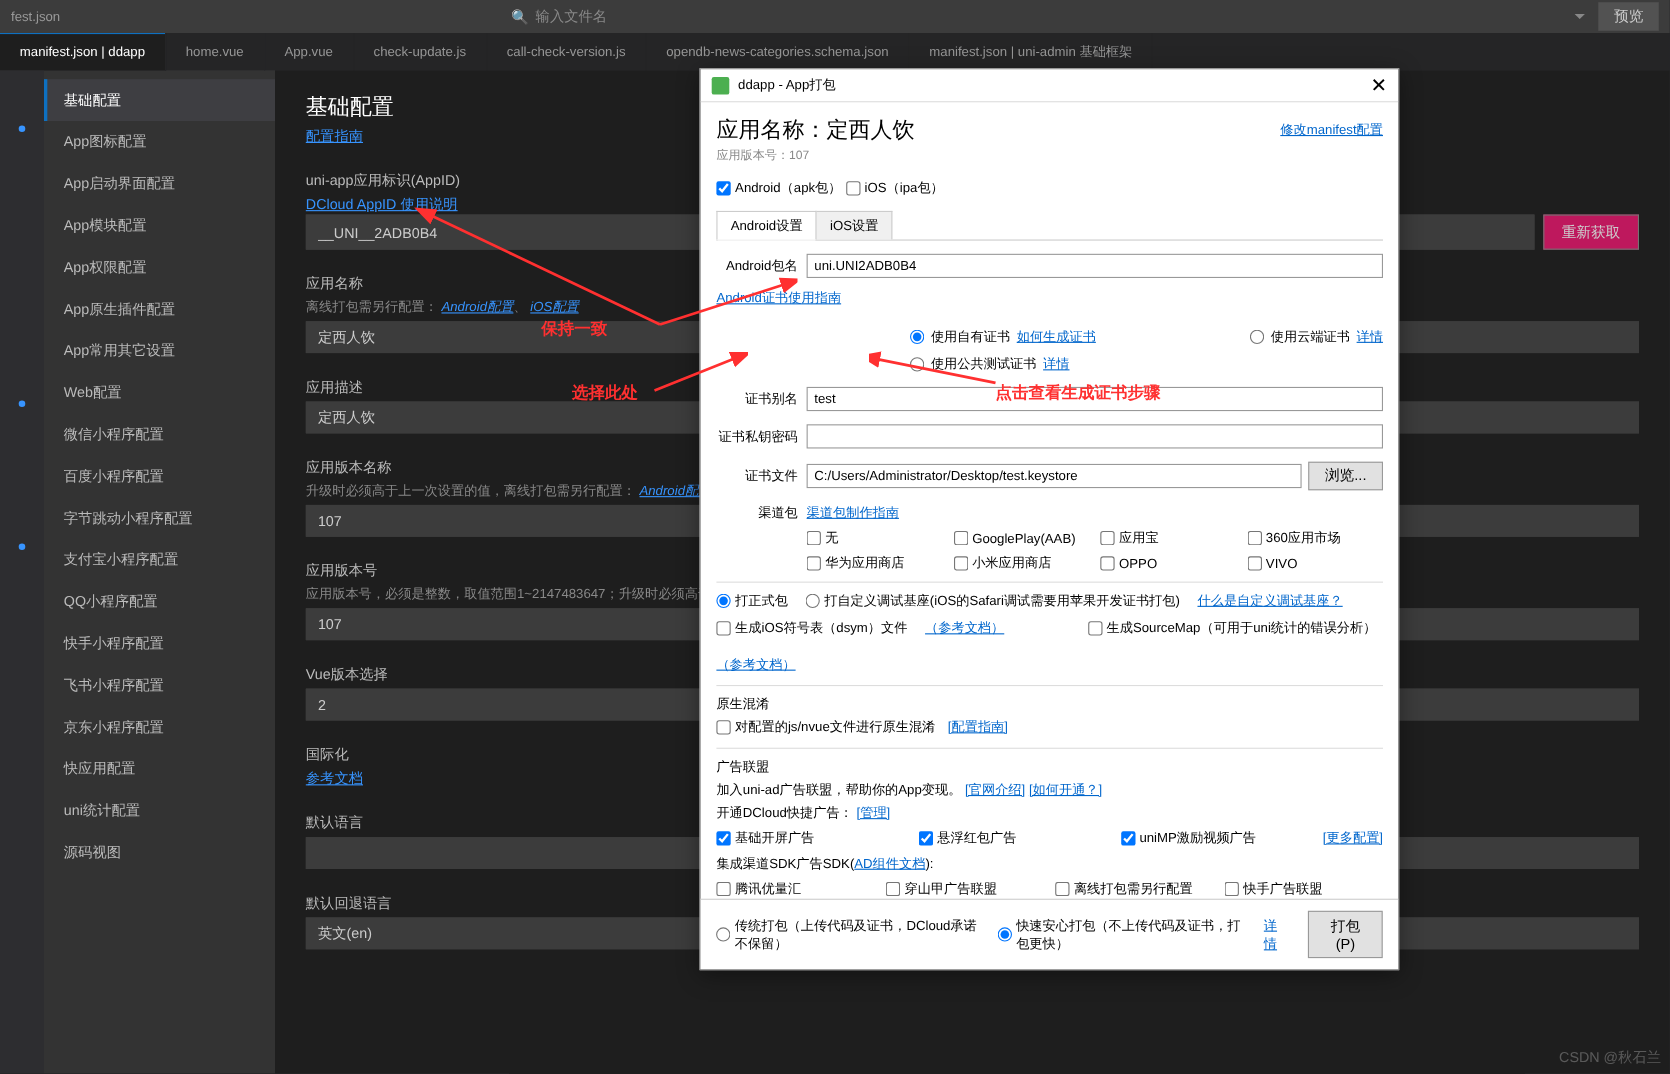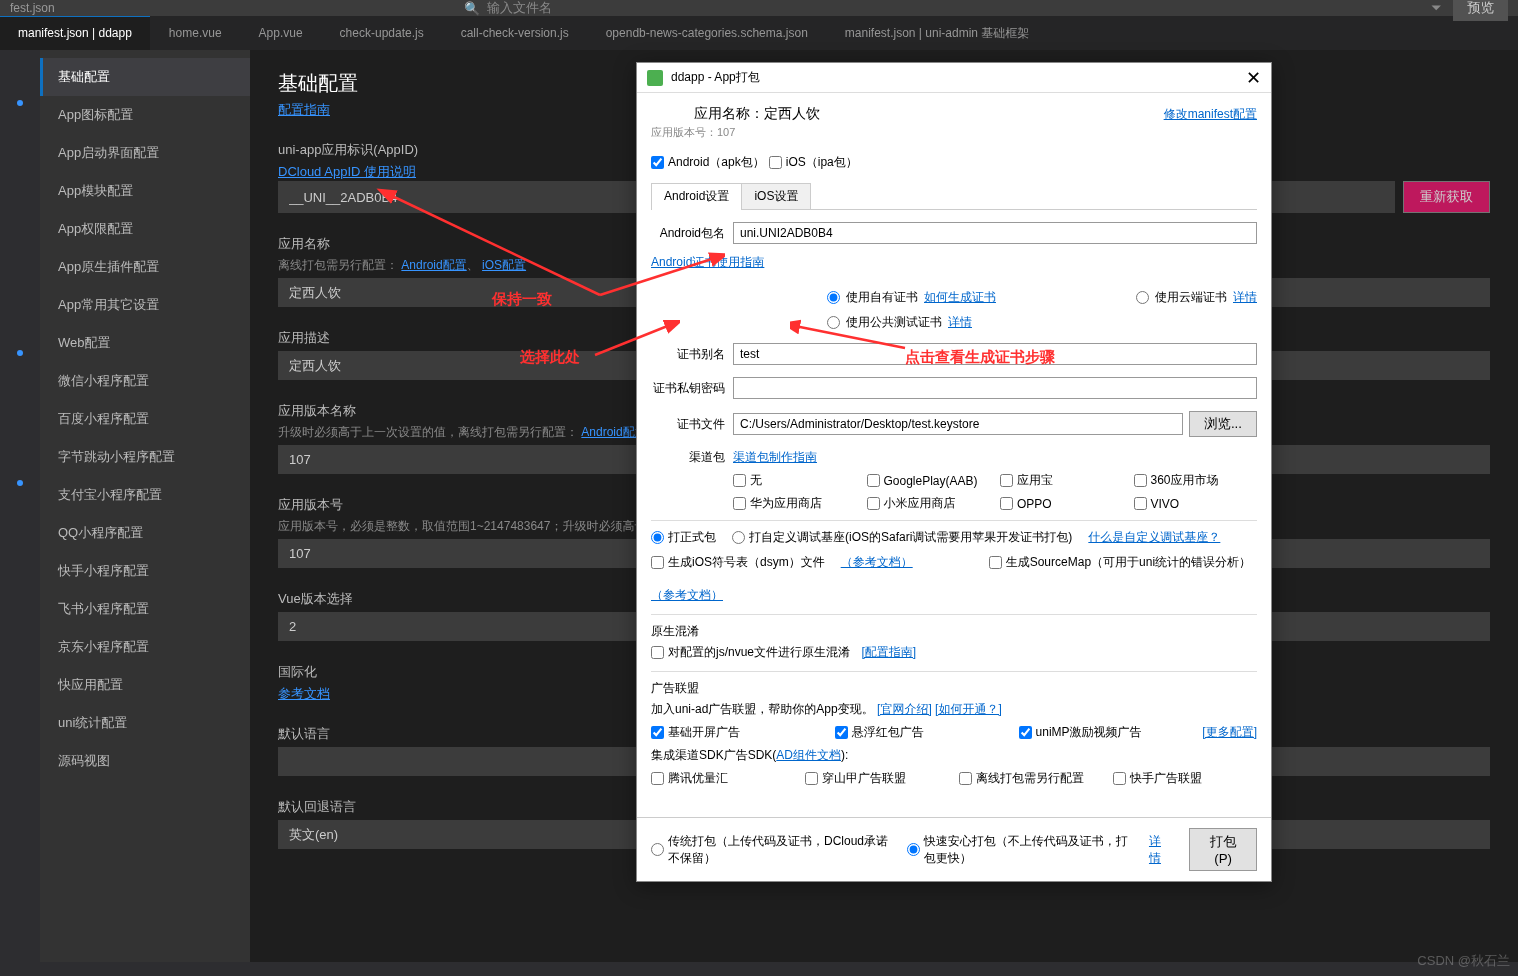--- a/index.html
+++ b/index.html
@@ -1,17 +1,17 @@
 <!DOCTYPE html>
 <html><head>
 <meta charset="utf-8">
 <style>
 * { margin: 0; padding: 0; box-sizing: border-box; font-family: "Microsoft YaHei", Arial, sans-serif; }
 body { background: #2d2d30; color: #ccc; font-size: 13px; width: 1518px; height: 976px; overflow: hidden; position: relative; }
-.top-bar { height: 16px; background: #3c3c3c; display: flex; align-items: center; padding: 0 10px; }
+.top-bar { height: 30px; background: #3c3c3c; display: flex; align-items: center; padding: 0 10px; }
 .top-bar .left-label { color: #999; font-size: 12px; }
 .top-bar .search-area { margin-left: 410px; display: flex; align-items: center; color: #888; }
 .top-bar .search-icon { margin-right: 6px; }
 .top-bar .right-buttons { margin-left: auto; display: flex; align-items: center; gap: 12px; }
 .top-bar .preview-btn { background: #525252; padding: 4px 14px; color: #ccc; border: none; }
 .filter-icon { color: #888; cursor: pointer; }
 
 .tabs-bar { height: 34px; background: #252526; display: flex; align-items: stretch; }
 .tab { padding: 0 18px; display: flex; align-items: center; color: #969696; font-size: 12px; cursor: pointer; border-right: 1px solid #252526; position: relative; }
 .tab.active { background: #1e1e1e; color: #fff; }
@@ -25,33 +25,33 @@
 
 .gutter { width: 40px; background: #2d2d30; position: relative; }
 .gutter-dot { position: absolute; width: 6px; height: 6px; border-radius: 50%; background: #3794ff; left: 17px; }
 
 .content { flex: 1; background: #1e1e1e; padding: 20px 28px; overflow-y: auto; position: relative; }
 .content h2 { color: #fff; font-size: 20px; font-weight: normal; margin-bottom: 4px; }
 .content .guide-link { color: #3794ff; text-decoration: underline; font-size: 13px; cursor: pointer; }
 .field-group { margin-top: 22px; }
 .field-label { color: #bbb; font-size: 13px; margin-bottom: 4px; }
 .field-sub { color: #888; font-size: 12px; margin-bottom: 4px; }
-.field-sub a { color: #3794ff; text-decoration: underline; }
+.field-sub a { color: #3794ff; text-decoration: underline; font-style: italic; }
 .field-input { width: 100%; background: #3c3c3c; border: 1px solid #3c3c3c; color: #ccc; padding: 6px 10px; font-size: 13px; }
 .field-row { display: flex; gap: 8px; }
 .refresh-btn { background: #be185d; border: 1px solid #737373; color: #ccc; padding: 6px 16px; white-space: nowrap; }
 
 
 .dialog { position: absolute; left: 636px; top: 62px; width: 636px; height: 820px; background: #fff; color: #000; border: 1px solid #888; box-shadow: 0 4px 20px rgba(0,0,0,0.4); display: flex; flex-direction: column; font-size: 12px; }
 .dialog-title { height: 30px; display: flex; align-items: center; padding: 0 10px; border-bottom: 1px solid #ddd; }
 .dialog-title .dlg-icon { width: 16px; height: 16px; background: #4caf50; border-radius: 2px; margin-right: 8px; }
 .dialog-title .close { margin-left: auto; cursor: pointer; font-size: 18px; }
 .dialog-body { flex: 1; overflow-y: auto; padding: 12px 14px; }
 .app-name-row { display: flex; align-items: center; }
-.app-name-row .title { font-size: 14px; margin-left: 43px; }
+.app-name-row .title { font-size: 20px; }
 .app-name-row .manifest-link { margin-left: auto; color: #0066cc; text-decoration: underline; cursor: pointer; }
 .app-ver { color: #888; font-size: 11px; margin-top: 2px; }
 .platform-row { margin-top: 14px; display: flex; gap: 4px; }
 .cb { display: flex; align-items: center; gap: 4px; }
 .cb input { margin: 0; }
 .sub-tabs { margin-top: 12px; display: flex; border-bottom: 1px solid #ccc; }
 .sub-tab { padding: 4px 12px; border: 1px solid #ccc; border-bottom: none; background: #f0f0f0; margin-right: -1px; cursor: pointer; }
 .sub-tab.active { background: #fff; position: relative; }
 .sub-tab.active::after { content: ''; position: absolute; bottom: -1px; left: 0; right: 0; height: 1px; background: #fff; }
 .form-row { display: flex; align-items: center; margin-top: 12px; }
@@ -352,20 +352,24 @@
       <label class="cb" style="margin-top:4px"><input type="checkbox" style=""><span>对配置的js/nvue文件进行原生混淆</span>&nbsp;<a class="dlg-link">[配置指南]</a></label>
     </div>
 
     <div class="section-divider">
       <div>广告联盟</div>
       <div style="margin-top:4px">
         <span>加入uni-ad广告联盟，帮助你的App变现。</span>
         <a class="dlg-link">[官网介绍]</a>
         <a class="dlg-link">[如何开通？]</a>
       </div>
+      <div style="margin-top:4px">
+        <span>开通DCloud快捷广告：</span>
+        <a class="dlg-link">[管理]</a>
+      </div>
       <div class="ad-grid">
         <label class="cb">
             <input type="checkbox" checked="" style="">
             <span>基础开屏广告</span>
           </label>
         <label class="cb">
             <input type="checkbox" checked="" style="">
             <span>悬浮红包广告</span>
           </label>
         <label class="cb">

